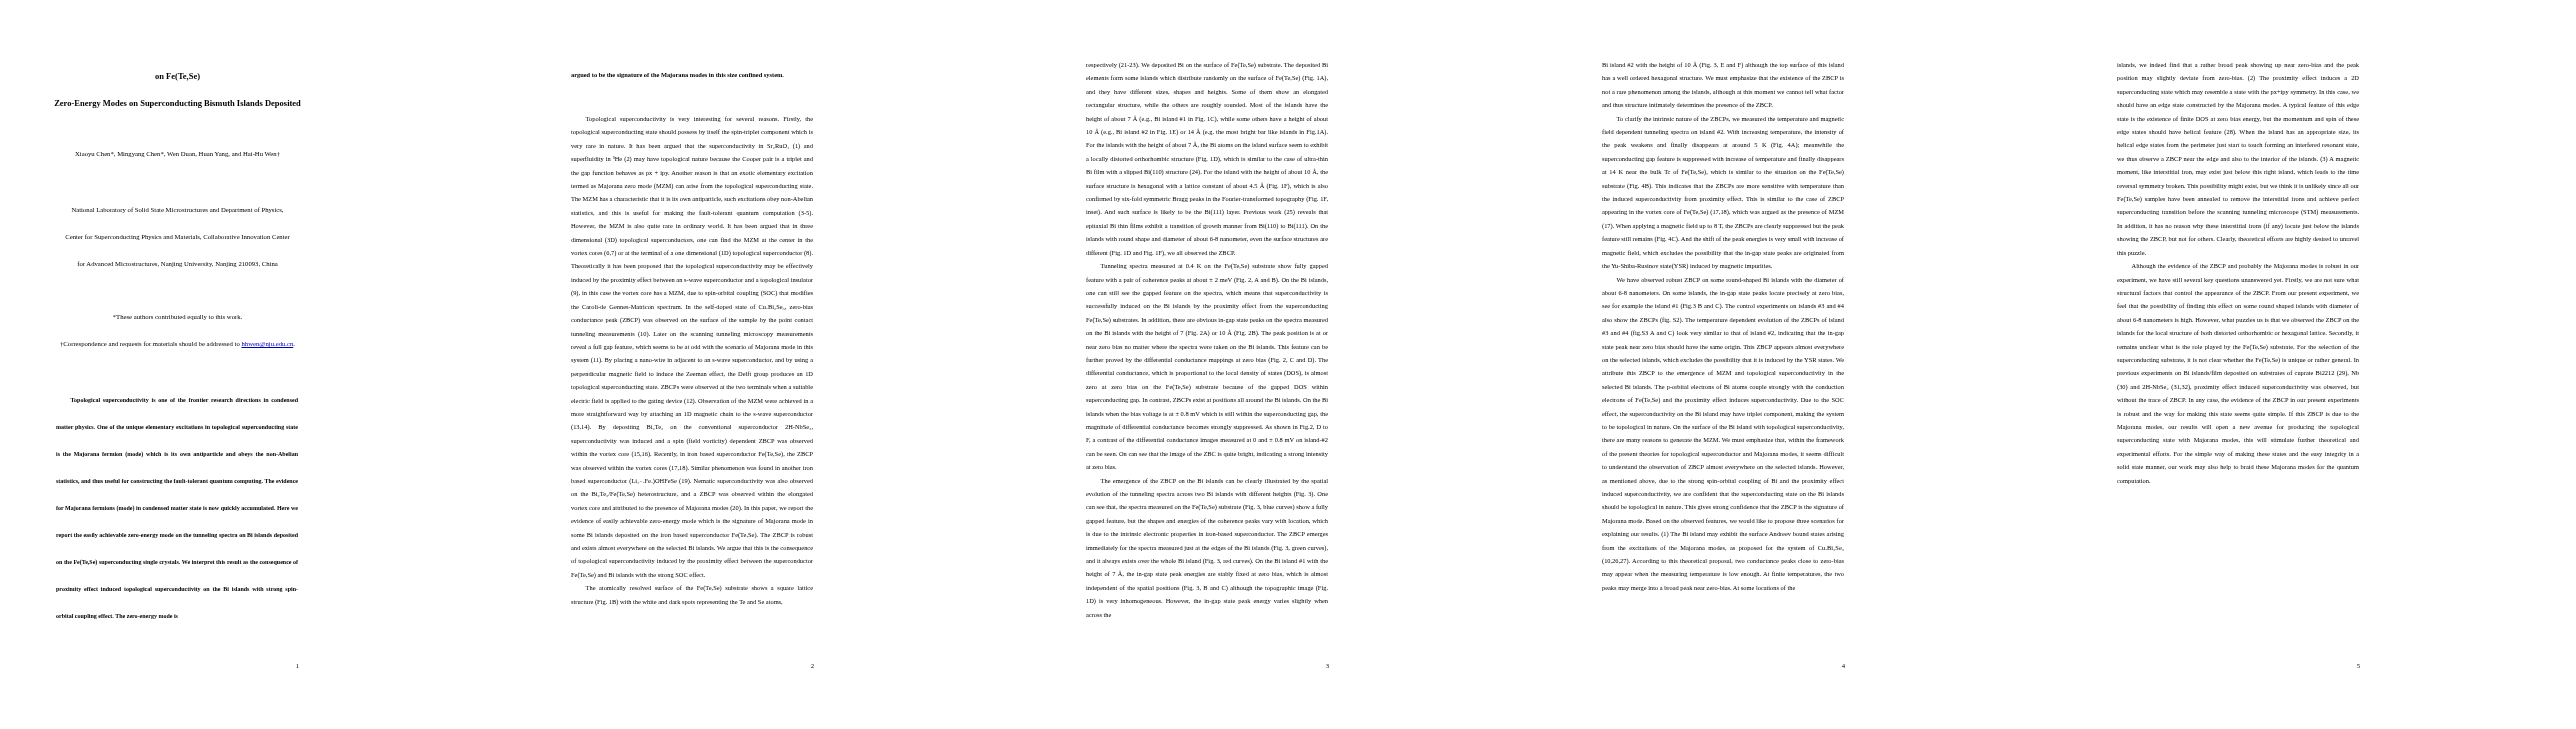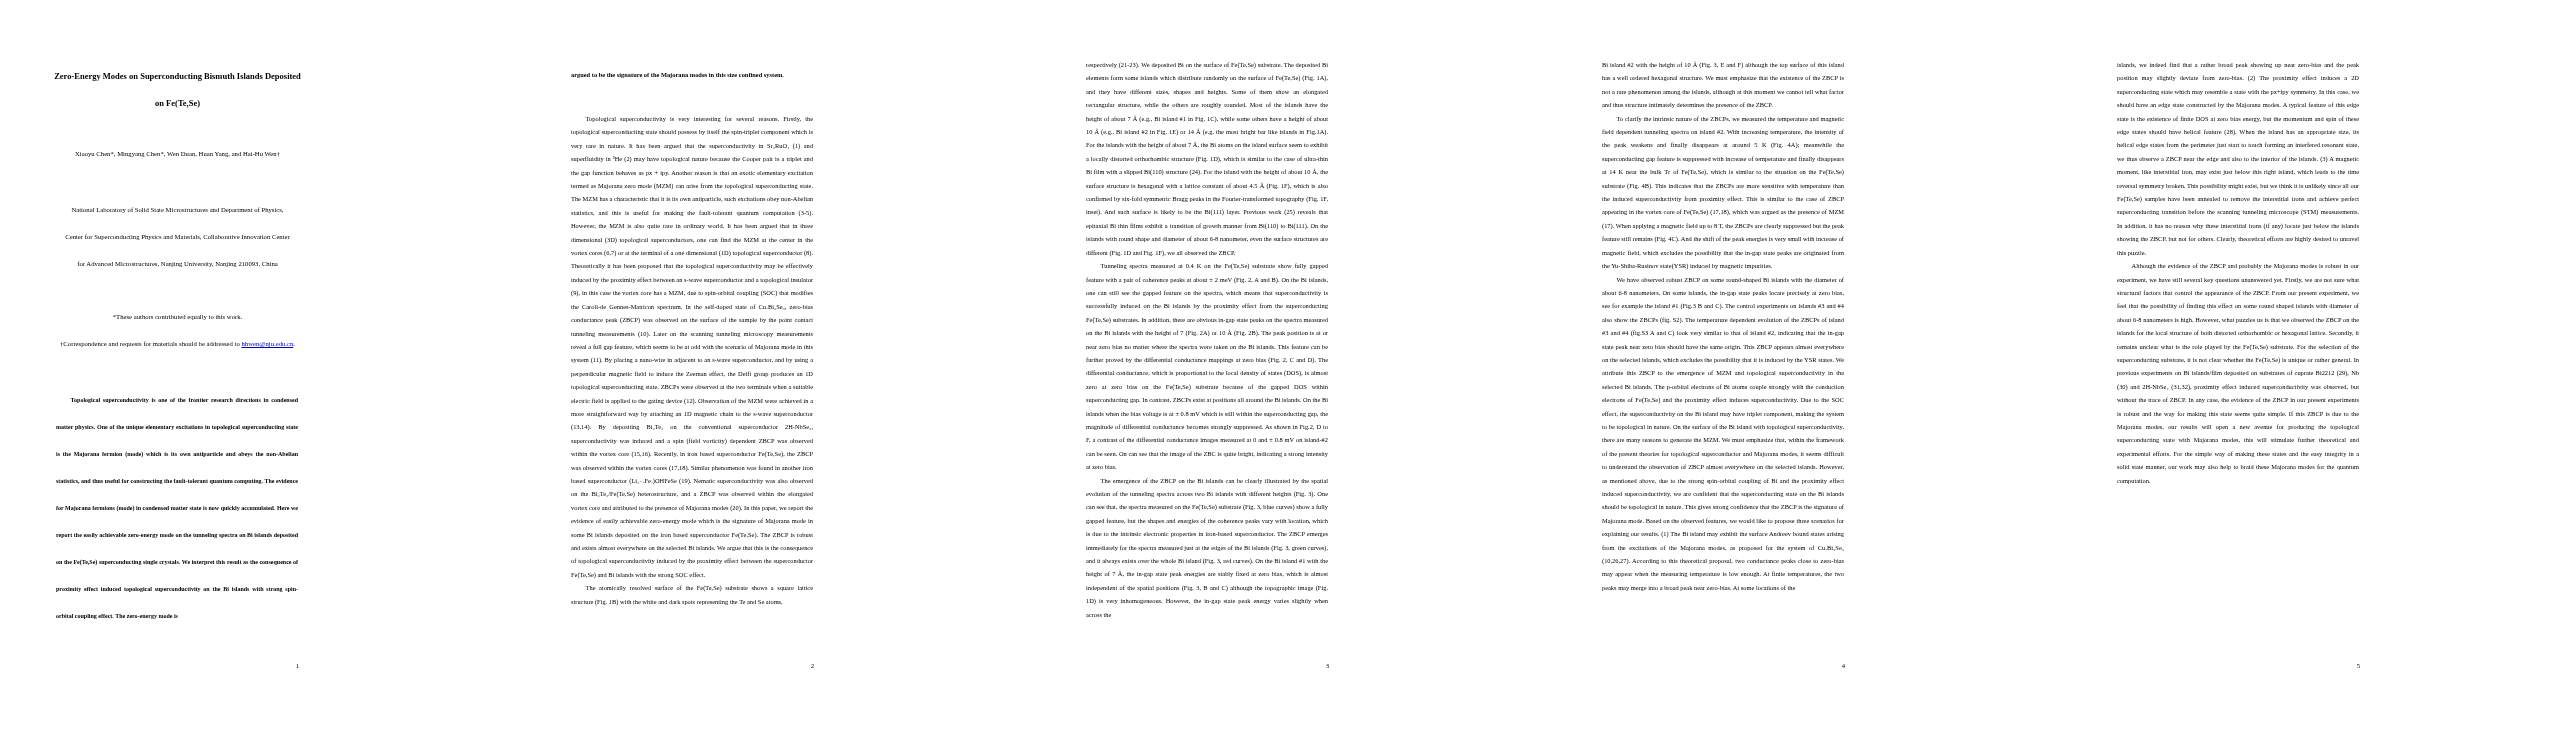--- a/index.html
+++ b/index.html
@@ -71,22 +71,22 @@
     font-size:6.7px;line-height:8.5px;text-align:center;
   }
 </style>
 </head>
 <body>
 
 <div id="canvas">
 
   <div class="page page-1">
     <div class="title-block">
+      <div>on Fe(Te,Se)</div>
       <div>Zero-Energy Modes on Superconducting Bismuth Islands Deposited</div>
-      <div>on Fe(Te,Se)</div>
     </div>
     <div class="authors-line">Xiaoyu Chen*, Mingyang Chen*, Wen Duan, Huan Yang, and Hai-Hu Wen†</div>
     <div class="affil-block">
       <div>National Laboratory of Solid State Microstructures and Department of Physics,</div>
       <div>Center for Superconducting Physics and Materials, Collaborative Innovation Center</div>
       <div>for Advanced Microstructures, Nanjing University, Nanjing 210093, China</div>
     </div>
     <div class="footnote fn-equal">*These authors contributed equally to this work.</div>
     <div class="footnote fn-corr">
       <span>†Correspondence and requests for materials should be addressed to </span><span class="email-link">hhwen@nju.edu.cn</span><span>.</span>

